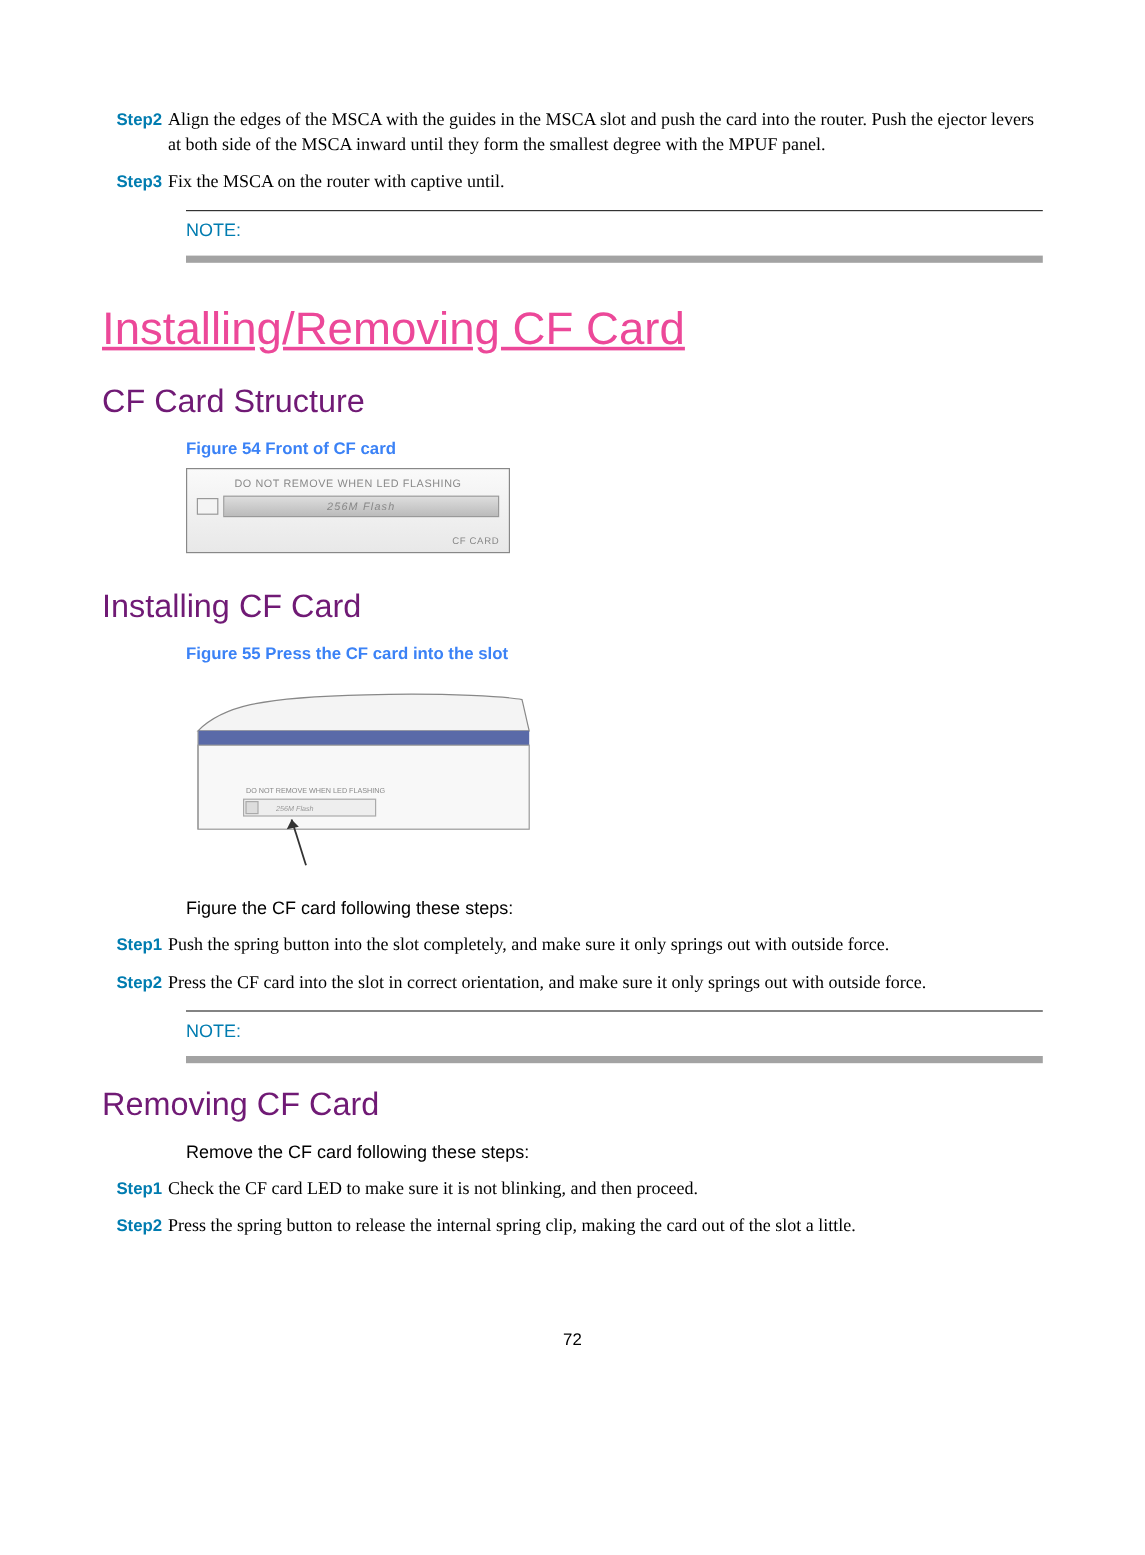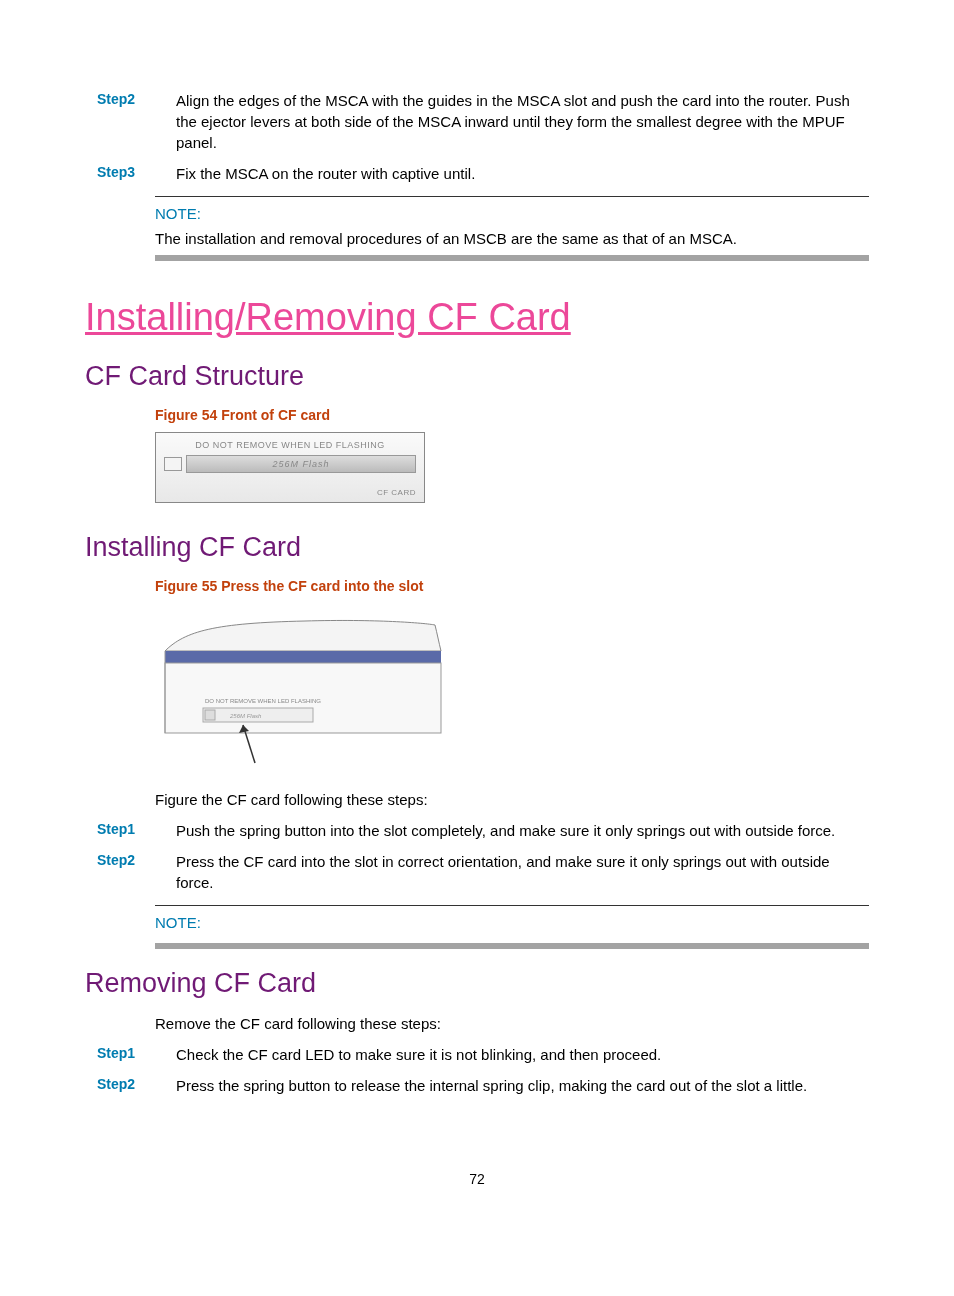--- a/index.html
+++ b/index.html
@@ -6,30 +6,30 @@
   body {
     font-family: Arial, Helvetica, sans-serif;
     background: #fff;
     width: 954px;
     margin: 0 auto;
     padding: 90px 85px 40px 85px;
     color: #000;
     font-size: 15px;
     line-height: 1.4;
   }
-  .step-row { display: flex; margin-bottom: 10px; gap: 36px; }
+  .step-row { display: flex; margin-bottom: 10px; }
   .step-label {
     color: #007cb0;
     font-weight: bold;
     font-size: 14px;
     width: 55px;
     flex-shrink: 0;
     padding-left: 12px;
   }
-  .step-text { flex: 1; font-size: 15px; }
+  .step-text { flex: 1; font-size: 15px; font-family: Liberation Serif, serif; }
   .note-box {
     margin: 12px 0 16px 70px;
     border-top: 1px solid #333;
     border-bottom: 6px solid #a3a3a3;
     padding: 6px 0;
   }
   .note-label { color: #007cb0; font-size: 15px; margin-bottom: 4px; }
   .note-text { font-size: 15px; }
   h1 {
     color: #ec4899;
@@ -39,21 +39,21 @@
     font-family: Arial, sans-serif;
     text-decoration: underline;
   }
   h2 {
     color: #701a75;
     font-weight: 300;
     font-size: 27px;
     margin: 14px 0 10px 0;
   }
   .figure-caption {
-    color: #c2410c;
+    color: #3b82f6;
     font-weight: bold;
     font-size: 14px;
     margin: 6px 0 6px 70px;
   }
   .fig54 {
     margin: 4px 0 26px 70px;
     width: 270px;
     border: 1px solid #888;
     background: linear-gradient(#fafafa, #e8e8e8);
     padding: 6px 8px 4px 8px;
@@ -112,21 +112,20 @@
   <div class="step-label">Step2</div>
   <div class="step-text">Align the edges of the MSCA with the guides in the MSCA slot and push the card into the router. Push the ejector levers at both side of the MSCA inward until they form the smallest degree with the MPUF panel.</div>
 </div>
 <div class="step-row">
   <div class="step-label">Step3</div>
   <div class="step-text">Fix the MSCA on the router with captive until.</div>
 </div>
 
 <div class="note-box">
   <div class="note-label">NOTE:</div>
-  <div class="note-text">The installation and removal procedures of an MSCB are the same as that of an MSCA.</div>
 </div>
 
 <h1>Installing/Removing CF Card</h1>
 
 <h2>CF Card Structure</h2>
 <div class="figure-caption">Figure 54 Front of CF card</div>
 <div class="fig54">
   <div class="fig54-top">DO NOT REMOVE WHEN LED FLASHING</div>
   <div class="fig54-mid">
     <div class="fig54-sq"></div>

